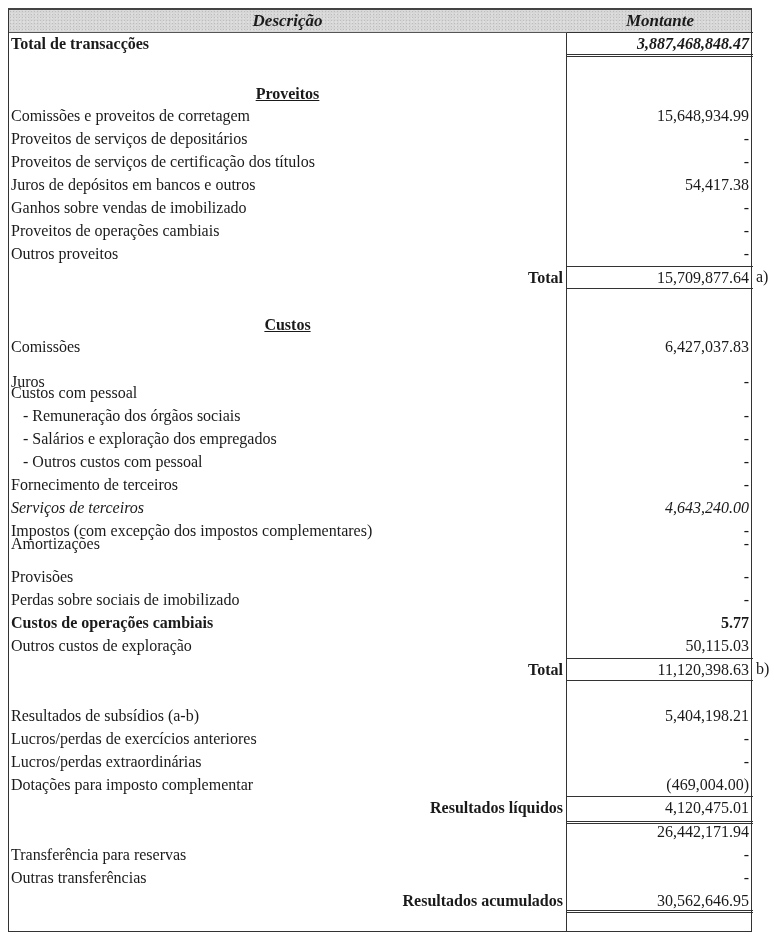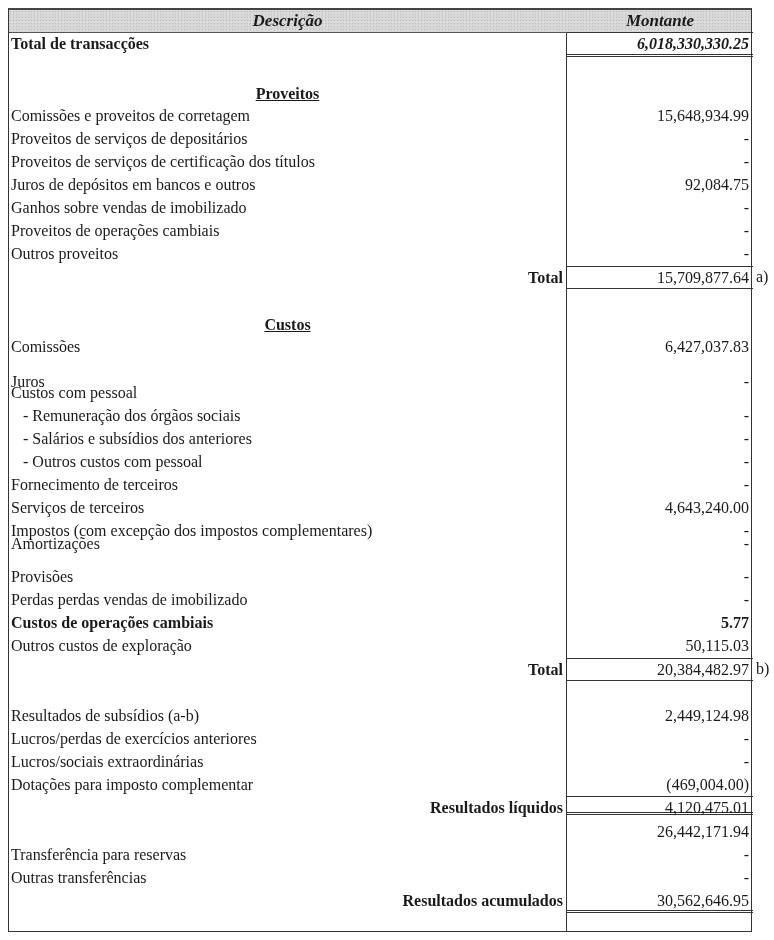--- a/index.html
+++ b/index.html
@@ -52,21 +52,21 @@
     }
     .row .total-label {
       position: absolute; right: 190px; text-align: right; font-weight: bold;
       white-space: nowrap;
     }
     .row.boxed .value {
       left: 558px; width: 186px; box-sizing: border-box; padding-right: 4px;
       border-top: 1px solid #333; border-bottom: 1px solid #333;
       height: 23px; line-height: 21px;
     }
-    .row.dbl-bottom .value { border-bottom: 3px double #333; height: 19px; }
+    .row.dbl-bottom .value { border-bottom: 3px double #333; height: 28px; }
     .row.grand .value {
       left: 558px; width: 186px; box-sizing: border-box; padding-right: 4px;
       border-top: 1px solid #333; border-bottom: 3px double #333;
       font-style: italic; font-weight: bold; height: 25px; line-height: 22px;
     }
     .note {
       position: absolute; left: 756px; font-size: 16px;
     }
     .underline-boxes {
       position: absolute; left: 558px; width: 186px; height: 0;
@@ -79,41 +79,41 @@
 <div class="sheet">
   <div class="divider"></div>
 
   <div class="header">
     <div class="h-desc">Descrição</div>
     <div class="h-mont">Montante</div>
   </div>
 
   <div class="row grand" style="top:22px;">
     <span class="label" style="font-weight:bold;">Total de transacções</span>
-    <span class="value">6,018,330,330.25</span>
+    <span class="value">3,887,468,848.47</span>
   </div>
 
   <div class="row" style="top:72px;">
     <span class="section-title">Proveitos</span>
   </div>
   <div class="row" style="top:94px;">
     <span class="label">Comissões e proveitos de corretagem</span>
     <span class="value">15,648,934.99</span>
   </div>
   <div class="row" style="top:117px;">
     <span class="label">Proveitos de serviços de depositários</span>
     <span class="value">-</span>
   </div>
   <div class="row" style="top:140px;">
     <span class="label">Proveitos de serviços de certificação dos títulos</span>
     <span class="value">-</span>
   </div>
   <div class="row" style="top:163px;">
     <span class="label">Juros de depósitos em bancos e outros</span>
-    <span class="value">92,084.75</span>
+    <span class="value">54,417.38</span>
   </div>
   <div class="row" style="top:186px;">
     <span class="label">Ganhos sobre vendas de imobilizado</span>
     <span class="value">-</span>
   </div>
   <div class="row" style="top:209px;">
     <span class="label">Proveitos de operações cambiais</span>
     <span class="value">-</span>
   </div>
   <div class="row" style="top:232px;">
@@ -138,74 +138,74 @@
   </div>
   <div class="row" style="top:371px;">
     <span class="label">Custos com pessoal</span>
     <span class="value"></span>
   </div>
   <div class="row" style="top:394px;">
     <span class="label indent">- Remuneração dos órgãos sociais</span>
     <span class="value">-</span>
   </div>
   <div class="row" style="top:417px;">
-    <span class="label indent">- Salários e subsídios dos anteriores</span>
+    <span class="label indent">- Salários e exploração dos empregados</span>
     <span class="value">-</span>
   </div>
   <div class="row" style="top:440px;">
     <span class="label indent">- Outros custos com pessoal</span>
     <span class="value">-</span>
   </div>
   <div class="row" style="top:463px;">
     <span class="label">Fornecimento de terceiros</span>
     <span class="value">-</span>
   </div>
-  <div class="row" style="top:486px;">
+  <div class="row" style="top:486px;font-style:italic;">
     <span class="label">Serviços de terceiros</span>
     <span class="value">4,643,240.00</span>
   </div>
   <div class="row" style="top:509px;">
     <span class="label">Impostos (com excepção dos impostos complementares)</span>
     <span class="value">-</span>
   </div>
   <div class="row" style="top:522px;">
     <span class="label">Amortizações</span>
     <span class="value">-</span>
   </div>
   <div class="row" style="top:555px;">
     <span class="label">Provisões</span>
     <span class="value">-</span>
   </div>
   <div class="row" style="top:578px;">
-    <span class="label">Perdas perdas vendas de imobilizado</span>
+    <span class="label">Perdas sobre sociais de imobilizado</span>
     <span class="value">-</span>
   </div>
   <div class="row" style="top:601px;font-weight:bold;">
     <span class="label">Custos de operações cambiais</span>
     <span class="value">5.77</span>
   </div>
   <div class="row" style="top:624px;">
     <span class="label">Outros custos de exploração</span>
     <span class="value">50,115.03</span>
   </div>
   <div class="row boxed" style="top:648px;">
     <span class="total-label">Total</span>
-    <span class="value">20,384,482.97</span>
+    <span class="value">11,120,398.63</span>
   </div>
 
   <div class="row" style="top:694px;">
     <span class="label">Resultados de subsídios (a-b)</span>
-    <span class="value">2,449,124.98</span>
+    <span class="value">5,404,198.21</span>
   </div>
   <div class="row" style="top:717px;">
     <span class="label">Lucros/perdas de exercícios anteriores</span>
     <span class="value">-</span>
   </div>
   <div class="row" style="top:740px;">
-    <span class="label">Lucros/sociais extraordinárias</span>
+    <span class="label">Lucros/perdas extraordinárias</span>
     <span class="value">-</span>
   </div>
   <div class="row" style="top:763px;">
     <span class="label">Dotações para imposto complementar</span>
     <span class="value">(469,004.00)</span>
   </div>
   <div class="row boxed dbl-bottom" style="top:786px;">
     <span class="total-label">Resultados líquidos</span>
     <span class="value">4,120,475.01</span>
   </div>

